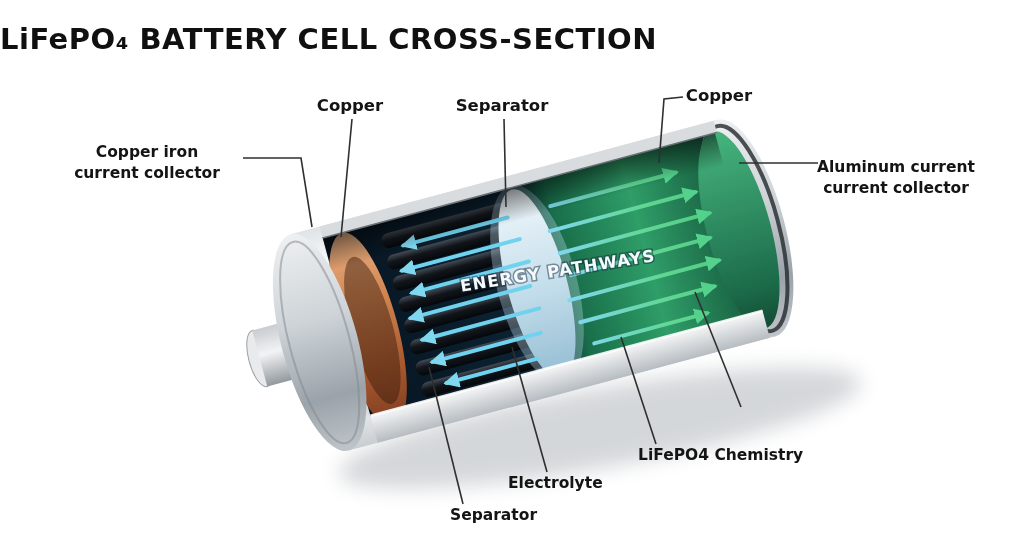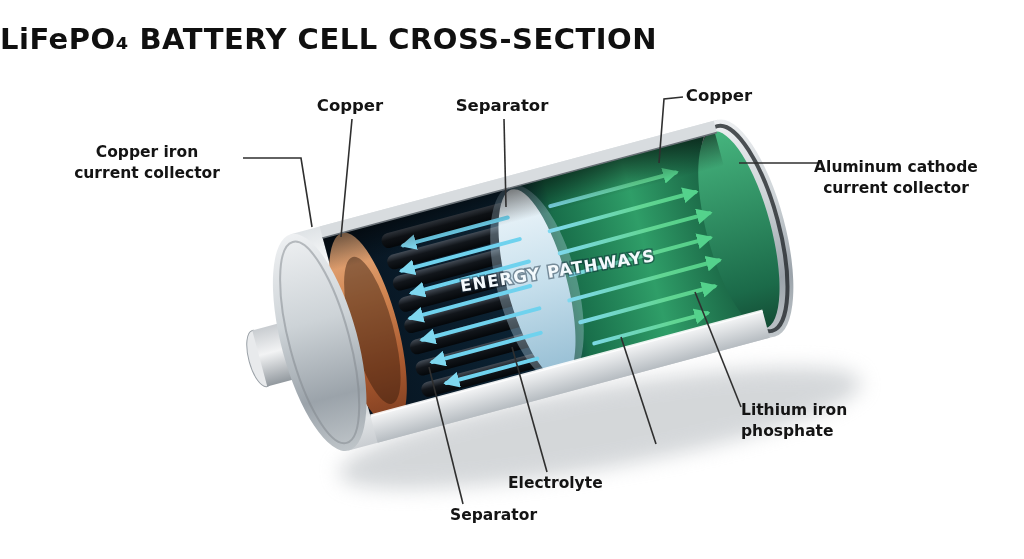--- a/index.html
+++ b/index.html
@@ -220,29 +220,28 @@
   <div class="label center lg" style="left:719px; top:85px">
     <span>Copper</span>
   </div>
 
   <div class="label center" style="left:147px; top:142px">
     <span>Copper iron</span><br>
     <span>current collector</span>
   </div>
 
   <div class="label center" style="left:896px; top:157px">
-    <span>Aluminum cathode</span><br>
+    <span>Aluminum current</span><br>
     <span>current collector</span>
   </div>
 
-  <div class="label" style="left:741px; top:400px">
-    <span>Lithium iron</span><br>
-    <span>phosphate</span>
-  </div>
-
+
+  <div class="label" style="left:638px; top:445px">
+    <span>LiFePO4 Chemistry</span>
+  </div>
 
   <div class="label" style="left:508px; top:473px">
     <span>Electrolyte</span>
   </div>
 
   <div class="label" style="left:450px; top:505px">
     <span>Separator</span>
   </div>
 
 </div>

